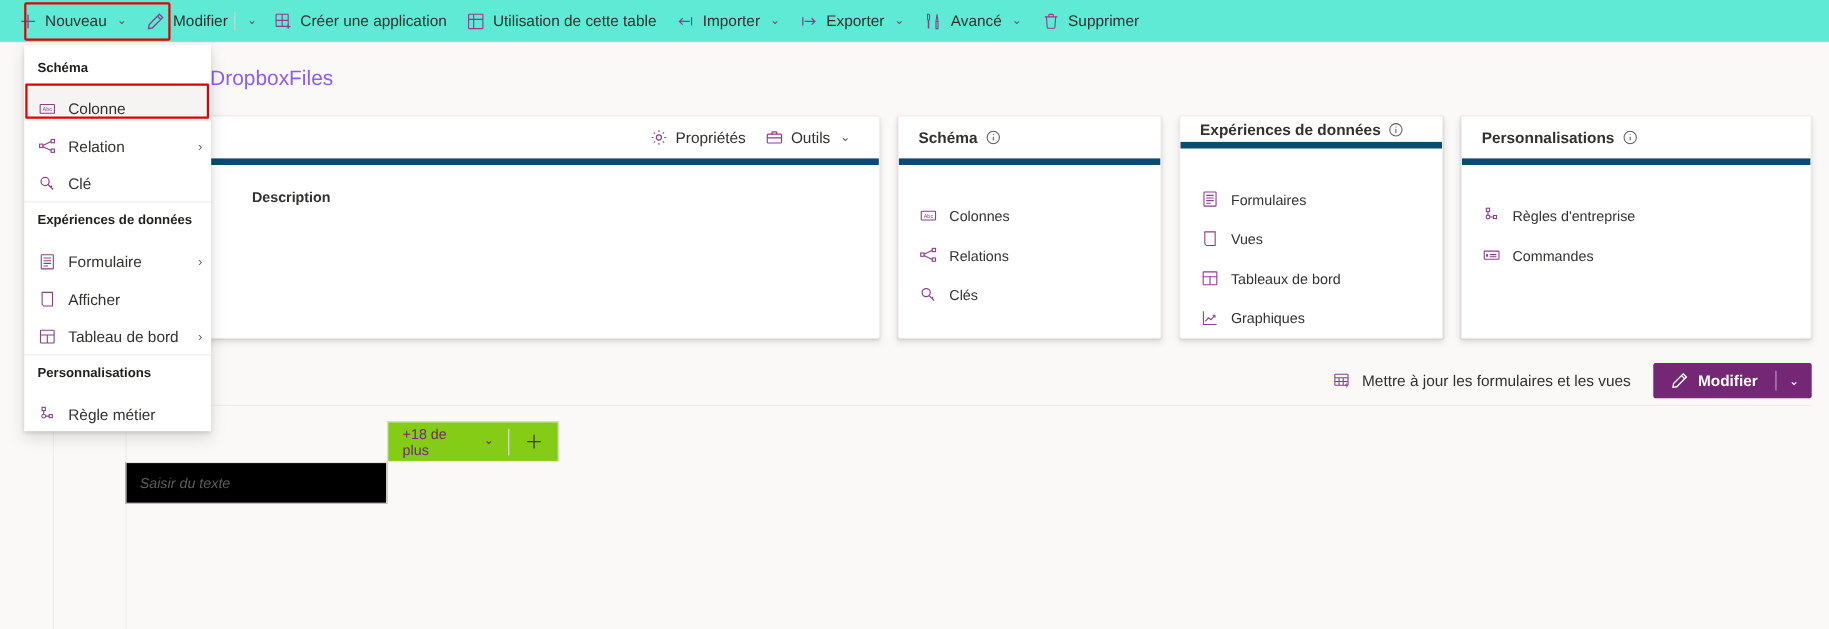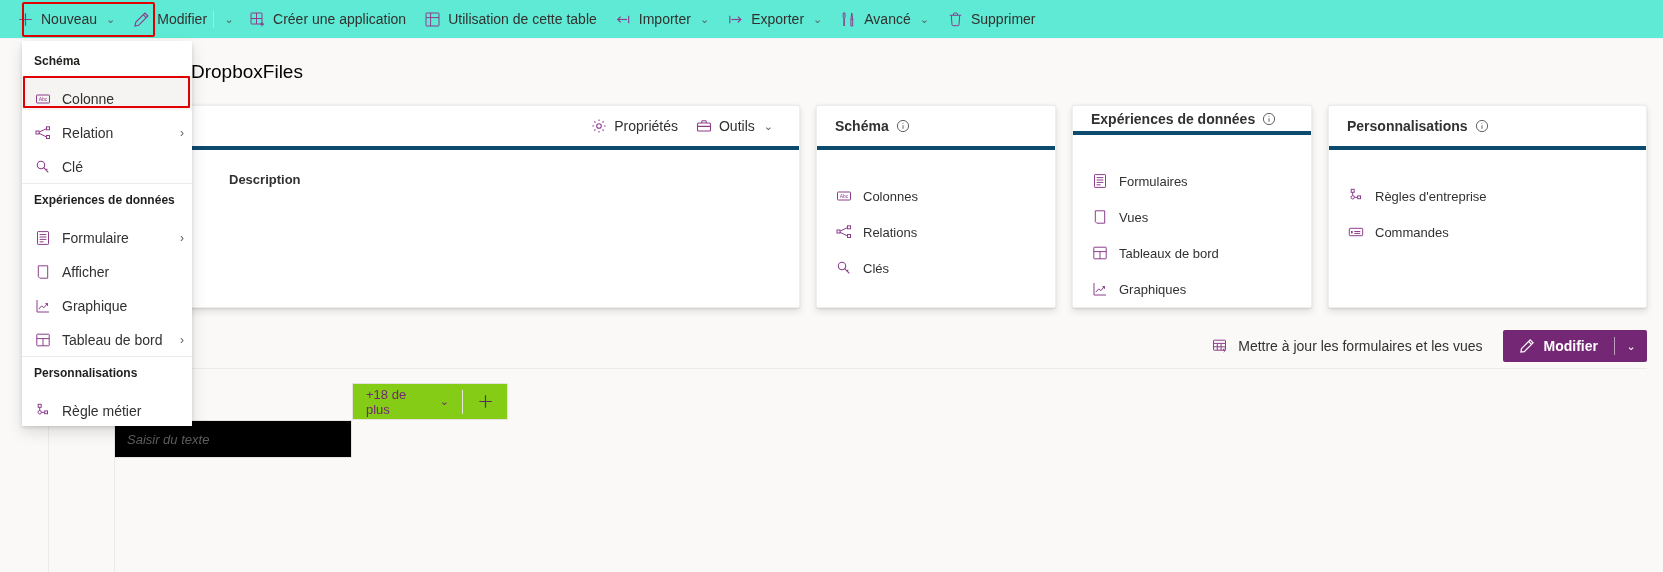--- a/index.html
+++ b/index.html
@@ -45,38 +45,38 @@
   }
 
   
   .page { position: absolute; left: 0; top: 39px; width: 1663px; height: 533px; }
   .leftrail { position: absolute; left: 0; top: 0; width: 16px; height: 533px; background: #faf9f8; }
 
   .content { position: absolute; left: 16px; top: 0; right: 0; bottom: 0; background: #faf9f8; }
 
   .title {
     position: absolute; left: 175px; top: 22px;
-    font-size: 19px; color: #000000; font-weight: 400; white-space: nowrap;
+    font-size: 19px; color: #8b5cf6; font-weight: 400; white-space: nowrap;
   }
 
   
   .cards { position: absolute; left: 16px; top: 66px; right: 16px; height: 203px; display: flex; gap: 16px; }
   .card {
     background: #ffffff; border: 1px solid #f0eeed; border-radius: 2px;
     box-shadow: 0 0.6px 1.8px rgba(0,0,0,0.10), 0 3.2px 7.2px rgba(0,0,0,0.10);
     display: flex; flex-direction: column; overflow: hidden;
   }
   .card-main { flex: 0 0 768px; }
   .card-small { flex: 0 0 240px; }
   .card-small2 { flex: 0 0 240px; }
   .card-small3 { flex: 1 1 auto; }
 
   .card-head {
     height: 44px; display: flex; align-items: center; padding: 0 18px;
-    border-bottom: 4px solid #0c4a6e; gap: 7px;
+    border-bottom: 6px solid #0c4a6e; gap: 7px;
   }
   .card-head .ctitle { font-size: 14px; font-weight: 600; color: #323130; }
   .info-icon { width: 14px; height: 14px; color: #605e5c; display: inline-flex; }
 
   .card-head-right { margin-left: auto; display: flex; align-items: center; gap: 2px; }
   .mini-btn {
     display: flex; align-items: center; gap: 7px; height: 30px; padding: 0 8px;
     font-size: 14px; color: #323130; cursor: pointer; white-space: nowrap;
   }
   .mini-btn .glyph { color: #8c3e8c; width: 16px; height: 16px; display: inline-flex; align-items: center; justify-content: center; }
@@ -546,30 +546,20 @@
 
     <div class="menu-item">
       <span class="glyph">
         <svg width="16" height="16" viewBox="0 0 16 16" fill="none" stroke="currentColor" stroke-width="1">
             <path d="M3.3 1.8h9.4v12.4H4.8l-1.5-1.5z"></path>
           </svg>
       </span>
       <span class="mlabel">Afficher</span>
     </div>
 
-    <div class="menu-item">
-      <span class="glyph">
-        <svg width="16" height="16" viewBox="0 0 16 16" fill="none" stroke="currentColor" stroke-width="1">
-            <path d="M2 2v12h12"></path>
-            <path d="M3.7 11.2l3-3.3 2.2 1.8 3.6-4.3"></path>
-            <path d="M12.5 5.6h-2.2M12.5 5.6v2.2"></path>
-          </svg>
-      </span>
-      <span class="mlabel">Graphique</span>
-    </div>
 
     <div class="menu-item">
       <span class="glyph">
         <svg width="16" height="16" viewBox="0 0 16 16" fill="none" stroke="currentColor" stroke-width="1">
             <rect x="1.8" y="2.2" width="12.4" height="11.6" rx="0.6"></rect>
             <path d="M1.8 6.6h12.4M8 6.6v7.2"></path>
           </svg>
       </span>
       <span class="mlabel">Tableau de bord</span>
       <span class="submenu-chev">›</span>

